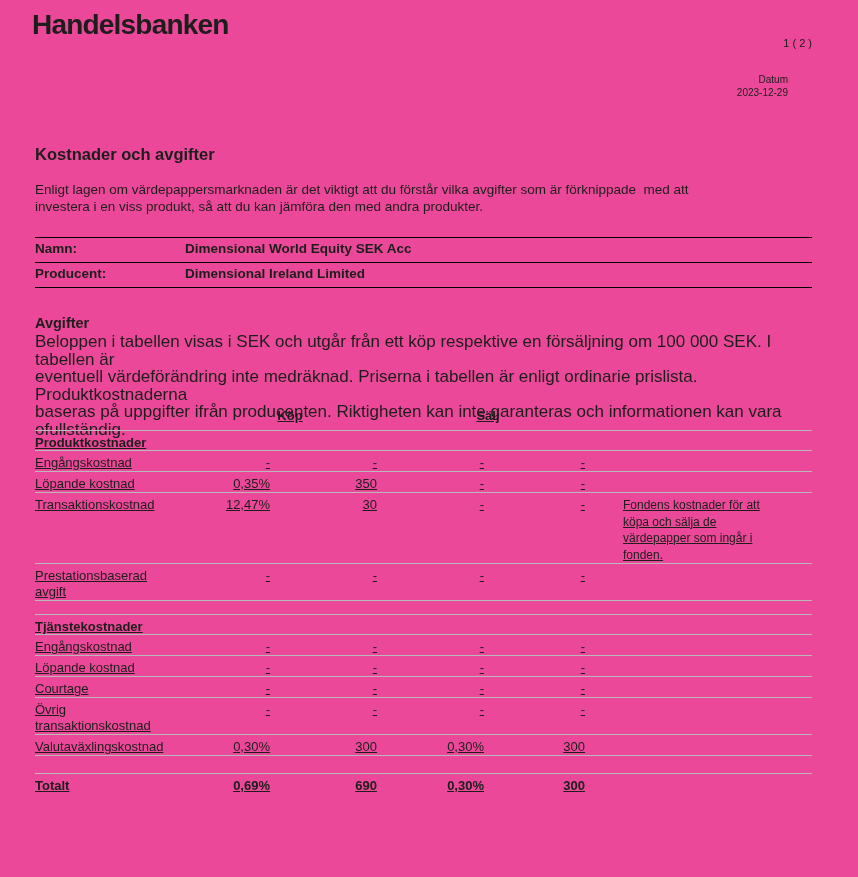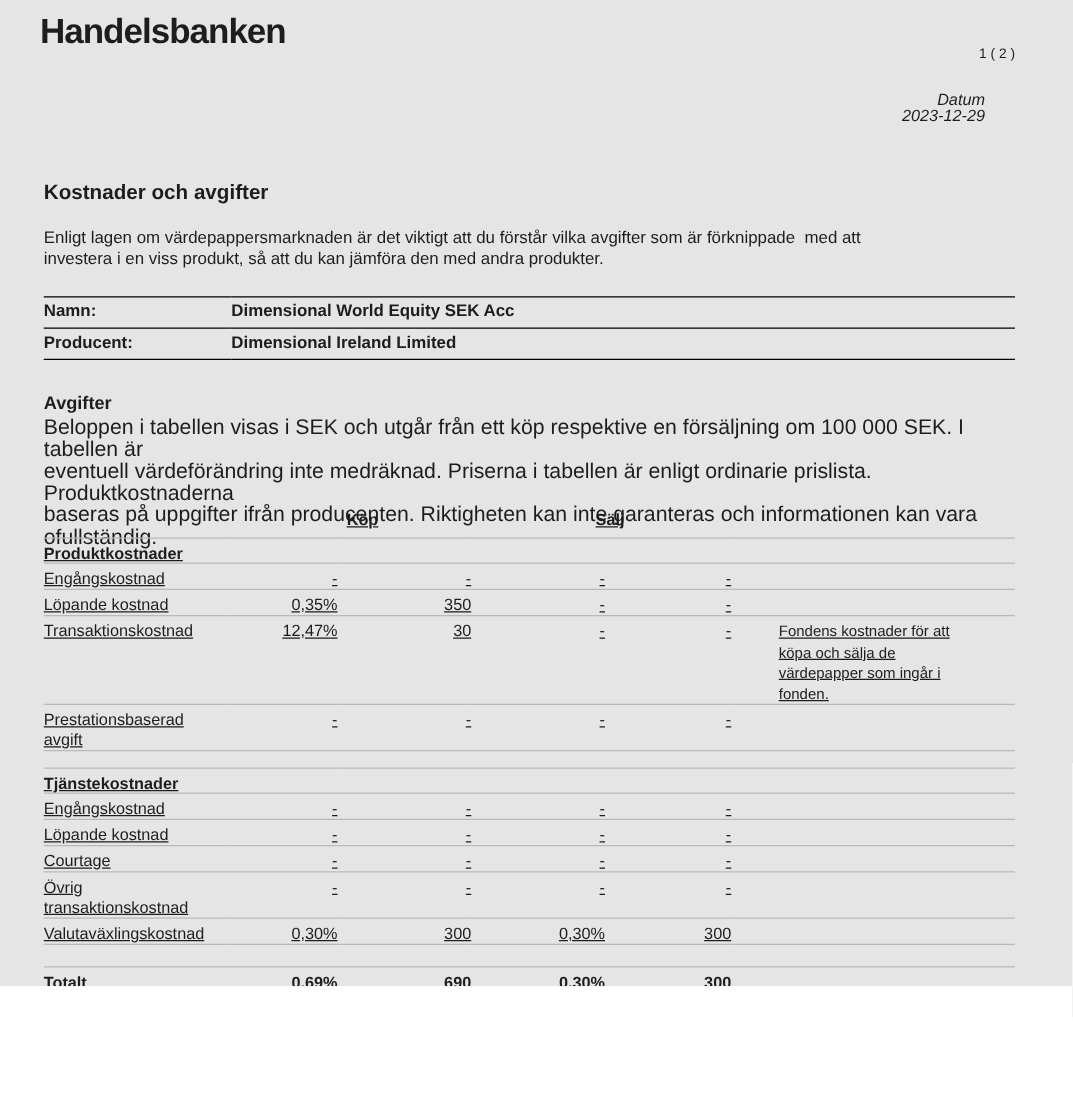--- a/index.html
+++ b/index.html
@@ -1,34 +1,34 @@
 <!DOCTYPE html>
 <html><head>
 <meta charset="utf-8">
 <style>
   html,body{margin:0;padding:0;background:#fff;}
   .page{
     position:relative;
-    width:858px;height:789px;
-    background:#e5e5e5;
+    width:858px;height:877px;
+    background:#ec4899;
     font-family:"Liberation Sans", sans-serif;
     color:#1d1d1b;
     overflow:hidden;
   }
   .logo{
     position:absolute;left:32px;top:9px;
     font-size:28px;font-weight:700;letter-spacing:-0.8px;color:#1d1d1b;
   }
   .page-num{
     position:absolute;top:37px;right:46px;
     font-size:11px;color:#1d1d1b;
   }
   .date-block{
     position:absolute;top:73px;right:70px;
-    font-size:13px;text-align:right;line-height:13px;color:#1d1d1b;font-style:italic;
+    font-size:10px;text-align:right;line-height:13px;color:#1d1d1b;
   }
   .doc-title{
     position:absolute;left:35px;top:145px;
     font-size:16.5px;font-weight:700;margin:0;
   }
   .intro{
     position:absolute;left:35px;top:181px;width:760px;
     font-size:13.5px;line-height:17px;margin:0;
     white-space:pre-wrap;
   }

